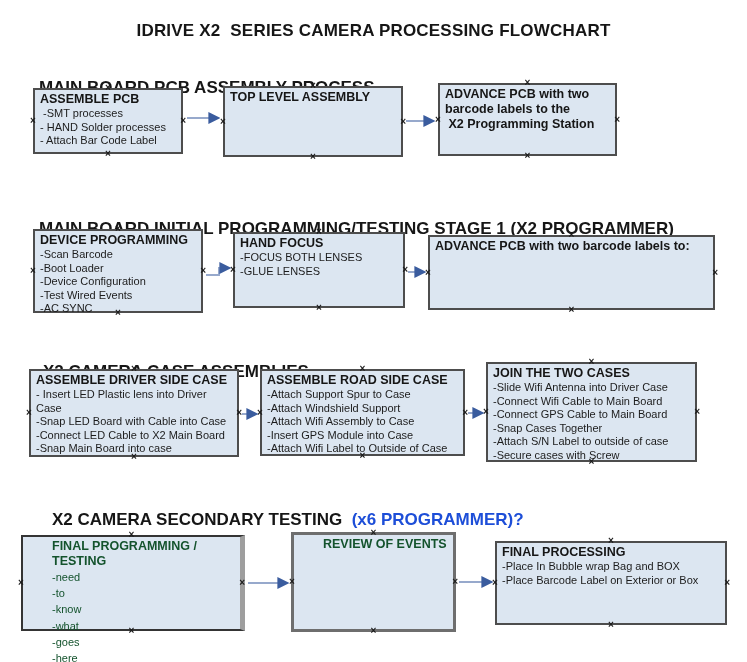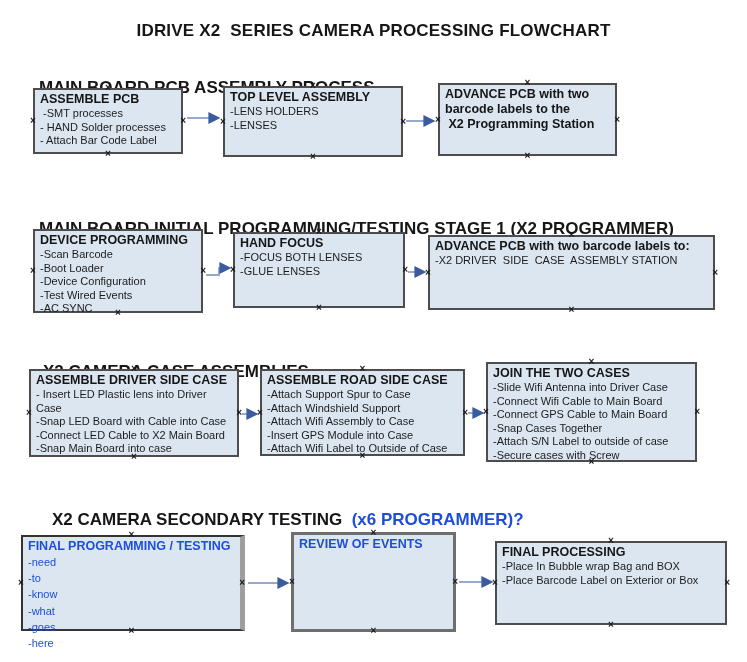--- a/index.html
+++ b/index.html
@@ -19,21 +19,21 @@
     position:absolute;background:#dce6f1;border:2px solid #4d4d4d;
     box-sizing:border-box;padding:2px 5px;overflow:visible;
   }
   .box-title{
     font-weight:bold;font-size:12.5px;line-height:15px;white-space:pre-wrap;color:#161616;
   }
   .box-items{
     list-style:none;margin:0;padding:0;font-size:11px;line-height:13.5px;
     white-space:pre-wrap;color:#1c1c1c;
   }
-  .red-box .box-title,.red-box .box-items{color:#1d4ed8;}
+  .red-box .box-title,.red-box .box-items{color:#14532d;margin-left:24px;}
   .thick-border{border:3px solid #6e6e6e;}
   .shadow-right{border:2px solid #343434;border-right:5px solid #9e9e9e;}
   .handle{
     position:absolute;font-size:10px;font-weight:bold;line-height:8px;
     color:#1a1a1a;pointer-events:none;
   }
   .h-top{top:-6px;left:50%;transform:translateX(-50%);}
   .h-bottom{bottom:-6px;left:50%;transform:translateX(-50%);}
   .h-left{left:-5px;top:50%;transform:translateY(-50%);}
   .h-right{right:-5px;top:50%;transform:translateY(-50%);}
@@ -66,21 +66,20 @@
     <span class="handle h-right">×</span>
     <div class="box-title">ASSEMBLE PCB</div>
     <ul class="box-items"><li> -SMT processes</li><li>- HAND Solder processes</li><li>- Attach Bar Code Label</li></ul>
   </div>
   <div class="box" style="left:223px;top:86px;width:180px;height:71px;">
     <span class="handle h-top">×</span>
     <span class="handle h-bottom">×</span>
     <span class="handle h-left">×</span>
     <span class="handle h-right">×</span>
     <div class="box-title">TOP LEVEL ASSEMBLY</div>
-    <ul class="box-items"><li>-LENS HOLDERS</li><li>-LENSES</li></ul>
   </div>
   <div class="box" style="left:438px;top:83px;width:179px;height:73px;">
     <span class="handle h-top">×</span>
     <span class="handle h-bottom">×</span>
     <span class="handle h-left">×</span>
     <span class="handle h-right">×</span>
     <div class="box-title">ADVANCE PCB with two
 barcode labels to the
  X2 Programming Station</div>
     <ul class="box-items"></ul>
@@ -101,21 +100,20 @@
     <span class="handle h-right">×</span>
     <div class="box-title">HAND FOCUS</div>
     <ul class="box-items"><li>-FOCUS BOTH LENSES</li><li>-GLUE LENSES</li></ul>
   </div>
   <div class="box" style="left:428px;top:235px;width:287px;height:75px;">
     <span class="handle h-top">×</span>
     <span class="handle h-bottom">×</span>
     <span class="handle h-left">×</span>
     <span class="handle h-right">×</span>
     <div class="box-title">ADVANCE PCB with two barcode labels to:</div>
-    <ul class="box-items"><li>-X2 DRIVER  SIDE  CASE  ASSEMBLY STATION</li></ul>
   </div>
 
   <div class="box" style="left:29px;top:369px;width:210px;height:88px;">
     <span class="handle h-top">×</span>
     <span class="handle h-bottom">×</span>
     <span class="handle h-left">×</span>
     <span class="handle h-right">×</span>
     <div class="box-title">ASSEMBLE DRIVER SIDE CASE</div>
     <ul class="box-items"><li>- Insert LED Plastic lens into Driver Case</li><li>-Snap LED Board with Cable into Case</li><li>-Connect LED Cable to X2 Main Board</li><li>-Snap Main Board into case</li></ul>
   </div>

